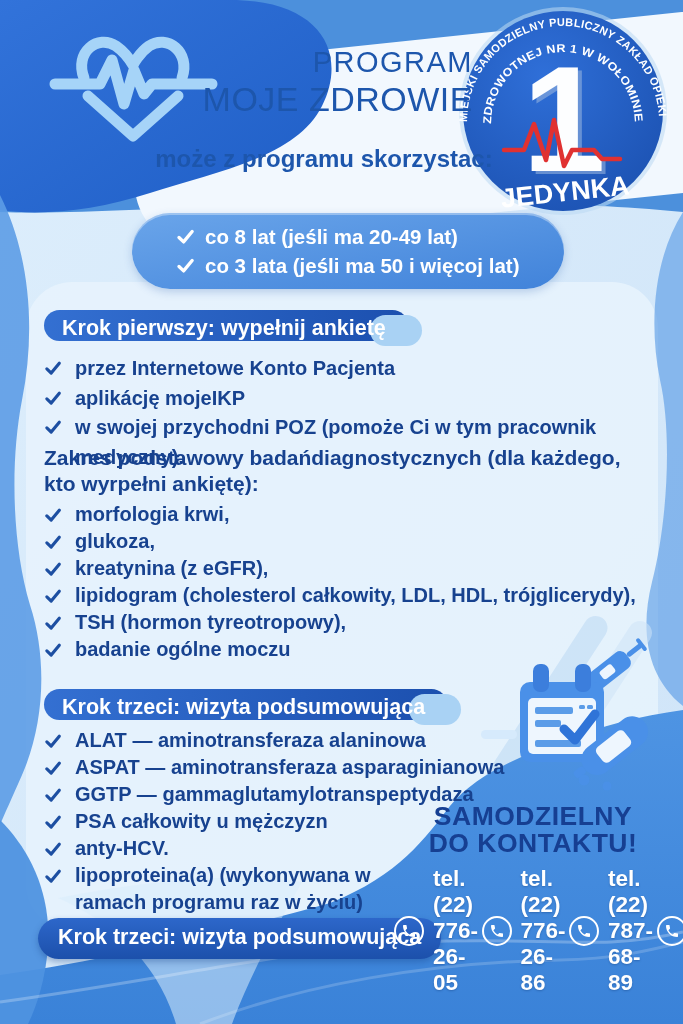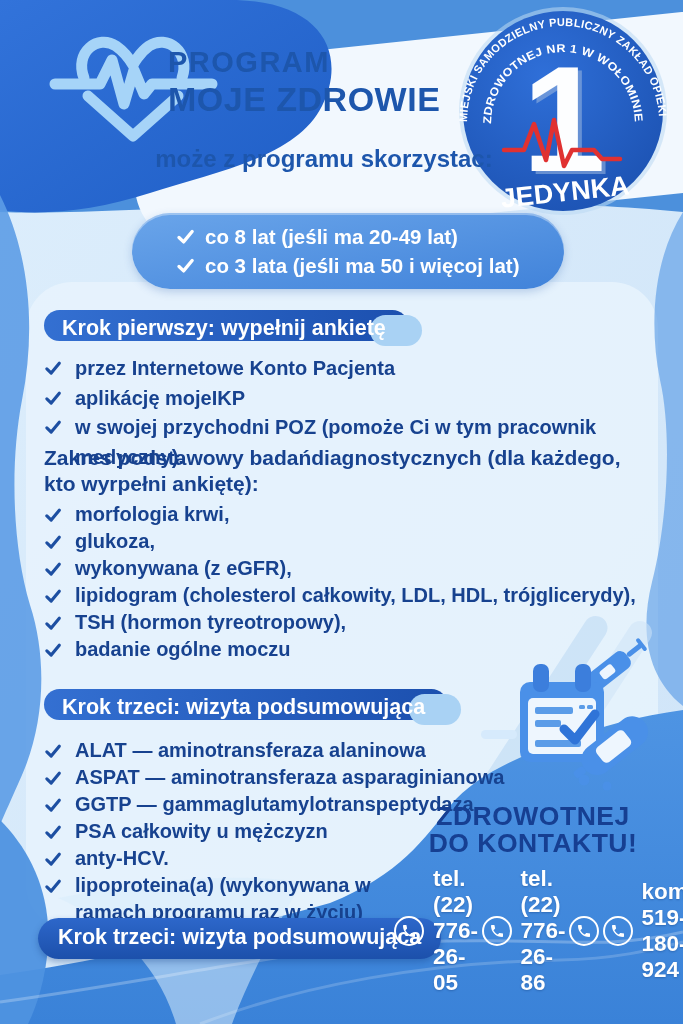--- a/index.html
+++ b/index.html
@@ -5,22 +5,22 @@
   html,body{margin:0;padding:0;background:#9db8d6;}
   .page{position:relative;width:683px;height:1024px;overflow:hidden;
         font-family:"Liberation Sans",sans-serif;background:#d9ebfa;}
   .page svg{display:block}
   .bg{position:absolute;left:0;top:0;}
 
   .heart{position:absolute;left:46px;top:18px;width:176px;height:140px;}
 
   .badge{position:absolute;left:452px;top:0px;width:222px;height:222px;}
 
-  .title{position:absolute;left:168px;top:46px;width:305px;text-align:left;
-         color:#1d56ac;font-weight:700;}
+  .title{position:absolute;left:168px;top:46px;width:305px;text-align:right;
+         color:#1d56ac;font-weight:400;}
   .title .l1{font-size:29px;letter-spacing:1.5px;}
   .title .l2{font-size:34px;letter-spacing:.5px;margin-top:1px;}
 
   .intro{position:absolute;left:128px;top:143px;width:392px;text-align:center;
          color:#1d56ac;font-size:24px;font-weight:700;line-height:31px;}
 
   .elig{position:absolute;left:132px;top:213px;width:432px;height:76px;border-radius:38px;
         background:linear-gradient(170deg,#6aa5ea,#4183da);
         box-shadow:inset 0 2px 0 rgba(255,255,255,.35), 0 3px 8px rgba(40,90,170,.25);
         display:flex;flex-direction:column;justify-content:center;gap:5px;
@@ -37,21 +37,21 @@
   .sec3{top:689px;}
   .sec-h{display:inline-block;position:relative;z-index:1;
          background:linear-gradient(100deg,#3470d2,#1b4fae);
          color:#fff;font-size:21.5px;font-weight:800;
          padding:6px 22px 0 18px;border-radius:21px;white-space:nowrap;}
   .sec-h::before{content:"";position:absolute;right:-14px;top:5px;height:100%;width:52px;
          background:#a9d2f4;border-radius:21px;z-index:-1;}
   .items{display:flex;flex-direction:column;}
   .sec1 .items{margin-top:13px;}
   .sec2 .items{margin-top:4px;}
-  .sec3 .items{margin-top:17px;width:560px;}
+  .sec3 .items{margin-top:7px;width:560px;}
   .item{display:flex;align-items:flex-start;gap:13px;color:#17428f;
         font-size:20px;font-weight:600;}
   .sec1 .item{line-height:29.5px;}
   .sec2 .item{line-height:27px;}
   .sec3 .item{line-height:27px;}
   .item .check{margin-top:5px;color:#1d4fa2;}
   .sintro{margin-top:9px;width:612px;color:#17428f;font-size:21px;
           line-height:26px;font-weight:600;}
   .wrap-narrow{display:inline-block;max-width:305px;}
 
@@ -231,21 +231,21 @@
             </svg>
           </span>
         <span>glukoza,</span>
       </div>
       <div class="item">
         <span class="check">
             <svg width="18" height="18" viewBox="0 0 24 24">
               <path d="M3.8 13.2 L9.6 18.8 L20.4 5.6" stroke="currentColor" stroke-width="4.2" fill="none" stroke-linecap="round" stroke-linejoin="round"></path>
             </svg>
           </span>
-        <span>wykonywana (z eGFR),</span>
+        <span>kreatynina (z eGFR),</span>
       </div>
       <div class="item">
         <span class="check">
             <svg width="18" height="18" viewBox="0 0 24 24">
               <path d="M3.8 13.2 L9.6 18.8 L20.4 5.6" stroke="currentColor" stroke-width="4.2" fill="none" stroke-linecap="round" stroke-linejoin="round"></path>
             </svg>
           </span>
         <span>lipidogram (cholesterol całkowity, LDL, HDL, trójglicerydy),</span>
       </div>
       <div class="item">
@@ -351,21 +351,21 @@
       <rect x="88" y="114" width="12" height="8" rx="3" fill="#4a90e8"></rect>
     </g>
     <circle cx="108" cy="154" r="5.5" fill="#4a90e8" opacity="0.85"></circle>
     <circle cx="131" cy="160" r="4.5" fill="#4a90e8" opacity="0.85"></circle>
   </svg>
 
   <div class="banner">Krok trzeci: wizyta podsumowująca</div>
 
   <div class="contact">
     <div class="c-head">
-      <div>ZDROWOTNEJ</div>
+      <div>SAMODZIELNY</div>
       <div>DO KONTAKTU!</div>
     </div>
     <div class="phones">
       <div class="ph">
         <span class="ph-ic">
           <svg width="16" height="16" viewBox="0 0 24 24" fill="#ffffff">
               <path d="M6.62 10.79c1.44 2.83 3.76 5.14 6.59 6.59l2.2-2.21c.27-.27.67-.36 1.02-.24 1.12.37 2.33.57 3.57.57.55 0 1 .45 1 1V20c0 .55-.45 1-1 1-9.39 0-17-7.61-17-17 0-.55.45-1 1-1h3.5c.55 0 1 .45 1 1 0 1.25.2 2.45.57 3.57.11.35.03.74-.25 1.02l-2.2 2.2z"></path>
             </svg>
         </span>
         <span>tel. (22) 776-26-05</span>
@@ -377,20 +377,21 @@
             </svg>
         </span>
         <span>tel. (22) 776-26-86</span>
       </div>
       <div class="ph">
         <span class="ph-ic">
           <svg width="16" height="16" viewBox="0 0 24 24" fill="#ffffff">
               <path d="M6.62 10.79c1.44 2.83 3.76 5.14 6.59 6.59l2.2-2.21c.27-.27.67-.36 1.02-.24 1.12.37 2.33.57 3.57.57.55 0 1 .45 1 1V20c0 .55-.45 1-1 1-9.39 0-17-7.61-17-17 0-.55.45-1 1-1h3.5c.55 0 1 .45 1 1 0 1.25.2 2.45.57 3.57.11.35.03.74-.25 1.02l-2.2 2.2z"></path>
             </svg>
         </span>
+        <span>tel. (22) 787-68-89</span>
       </div>
       <div class="ph">
         <span class="ph-ic">
           <svg width="16" height="16" viewBox="0 0 24 24" fill="#ffffff">
               <path d="M6.62 10.79c1.44 2.83 3.76 5.14 6.59 6.59l2.2-2.21c.27-.27.67-.36 1.02-.24 1.12.37 2.33.57 3.57.57.55 0 1 .45 1 1V20c0 .55-.45 1-1 1-9.39 0-17-7.61-17-17 0-.55.45-1 1-1h3.5c.55 0 1 .45 1 1 0 1.25.2 2.45.57 3.57.11.35.03.74-.25 1.02l-2.2 2.2z"></path>
             </svg>
         </span>
         <span>kom. 519-180-924</span>
       </div>
     </div>

